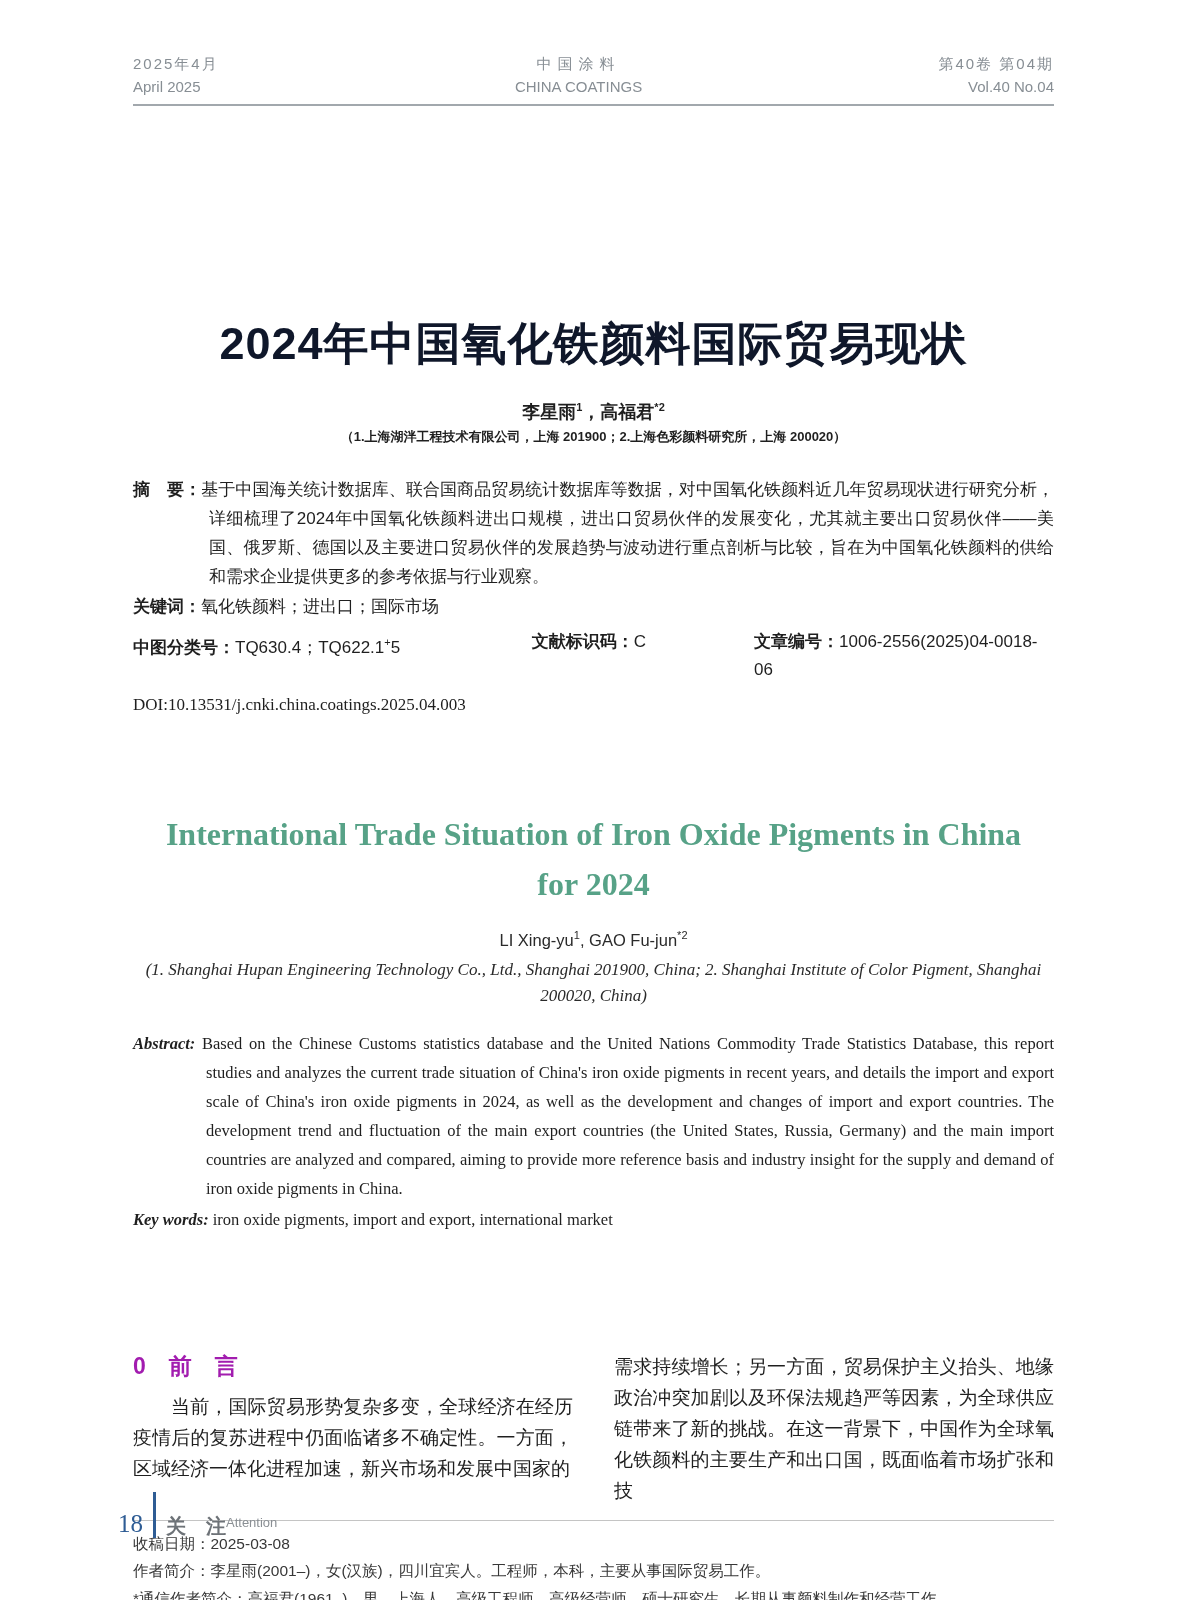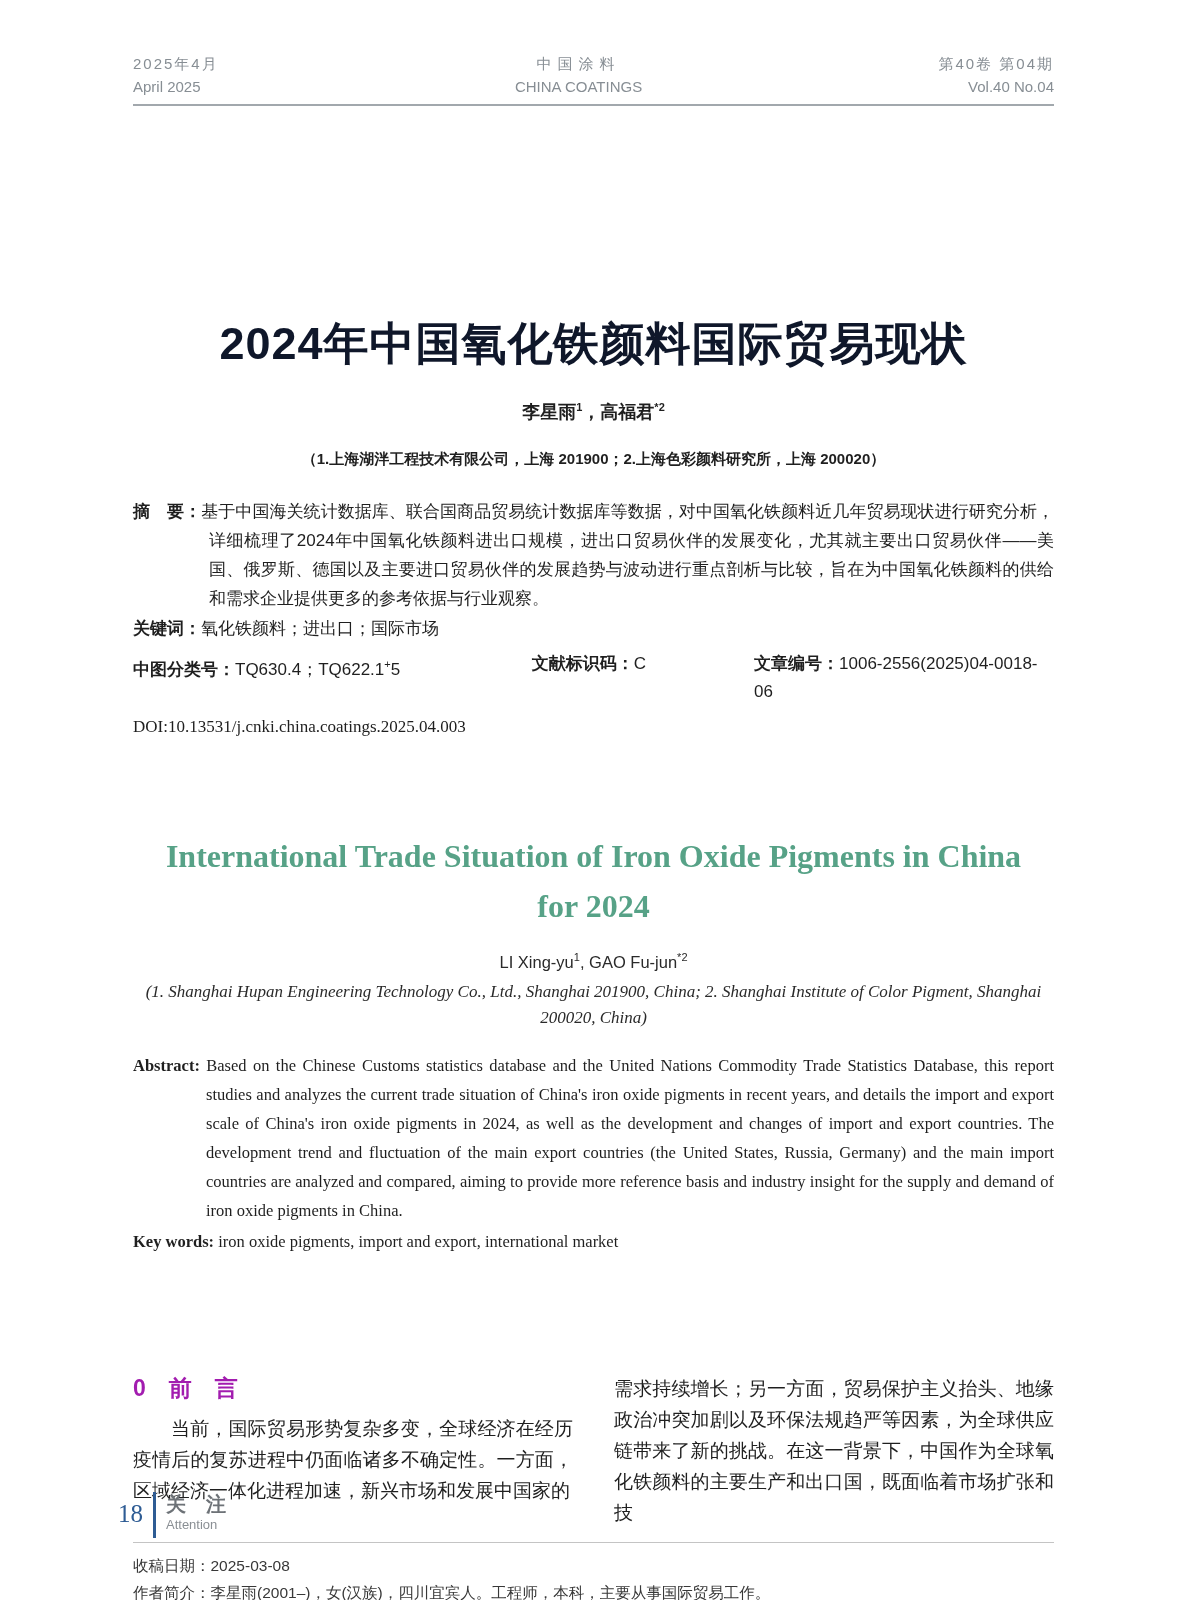--- a/index.html
+++ b/index.html
@@ -34,22 +34,22 @@
     font-size: 45px; font-weight: bold; line-height: 52px;
     color: #0f172a;
     letter-spacing: 1px;
   }
   .authors-cn {
     margin-top: 24px; text-align: center;
     font-size: 18px; font-weight: bold; line-height: 26px;
   }
   .authors-cn sup, .authors-en sup { font-size: 11px; }
   .affil-cn {
-    margin-top: 22px; text-align: center;
-    font-size: 15px; line-height: 24px; font-weight: bold;
+    margin-top: 0; text-align: center;
+    font-size: 13px; line-height: 24px; font-weight: bold;
   }
 
   
   .abs-cn {
     margin-top: 26px;
     font-size: 17px; line-height: 29px;
     text-align: justify;
     padding-left: 76px; text-indent: -76px;
   }
   .b { font-weight: bold; }
@@ -86,21 +86,21 @@
     font-size: 17px; line-height: 26px; color: #2a2a2a;
     max-width: 910px; margin-left: auto; margin-right: auto;
   }
   .abs-en {
     margin-top: 20px;
     font-family: "Liberation Serif", serif;
     font-size: 16.5px; line-height: 29px;
     text-align: justify;
     padding-left: 73px; text-indent: -73px;
   }
-  .abs-en .b, .kw-en .b { font-family: "Liberation Serif", serif; }
+  .abs-en .b, .kw-en .b { font-family: "Liberation Serif", serif; font-style: italic; }
   .kw-en {
     margin-top: 4px;
     font-family: "Liberation Serif", serif;
     font-size: 16.5px; line-height: 26px;
   }
 
   
   .intro {
     margin-top: 118px;
     display: flex; justify-content: space-between;
@@ -122,29 +122,29 @@
   .footnotes {
     margin-top: 14px;
     border-top: 1px solid #c4c4c4;
     padding-top: 9px;
     font-size: 15.5px; line-height: 27.5px; color: #383838;
   }
 
   
   .pfooter {
     position: absolute; left: 118px; bottom: 62px;
-    display: flex; align-items: flex-start;
+    display: flex; align-items: flex-end;
   }
   .pfooter .pageno {
     font-family: "Liberation Serif", serif;
     font-size: 25px; color: #2e5c94;
     margin-right: 10px; margin-top: 8px;
   }
   .pfooter .vbar { width: 3px; height: 46px; background: #2e5c94; margin-right: 10px; }
-  .pfooter .sec { display: flex; flex-direction: column; }
+  .pfooter .sec { display: flex; flex-direction: row; }
   .pfooter .sec .cnm { font-size: 20px; font-weight: bold; color: #6d7277; line-height: 24px; }
   .pfooter .sec .enm { font-family: Liberation Sans, sans-serif; font-size: 13px; color: #8a8f94; line-height: 17px; }
 </style>
 </head>
 <body>
 
 <div class="page">
 
   <div class="jheader">
     <div class="col">

